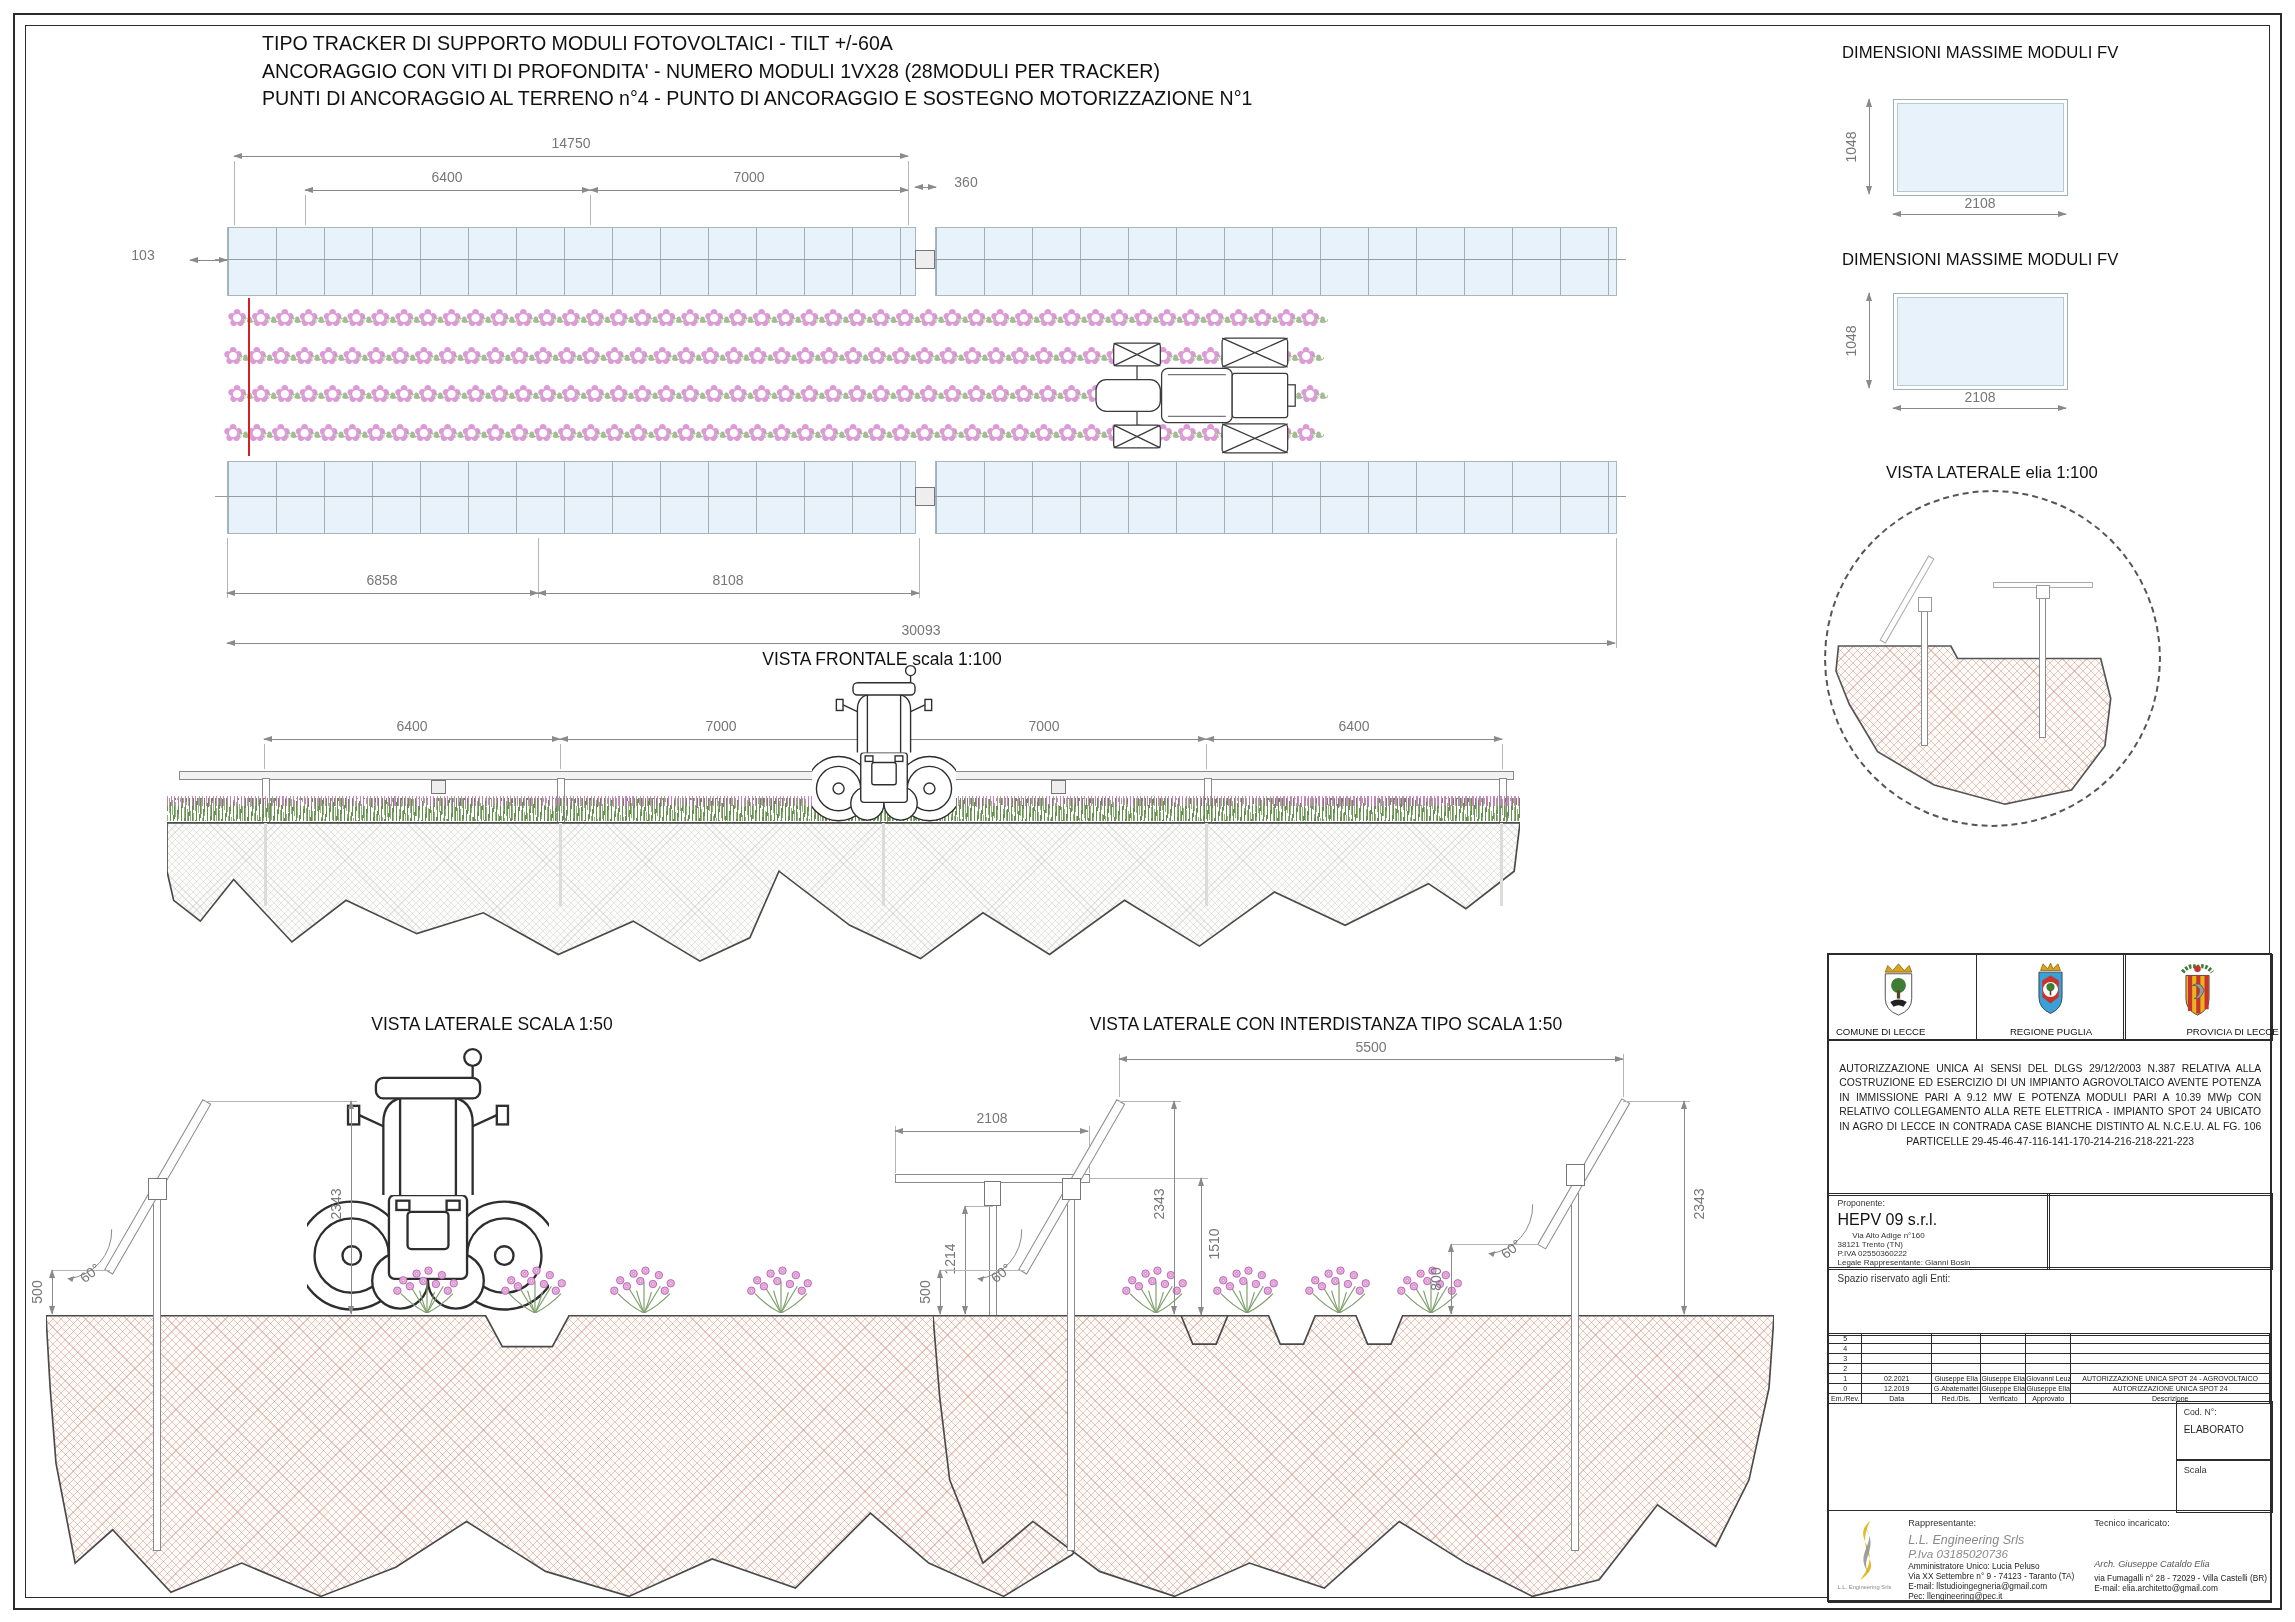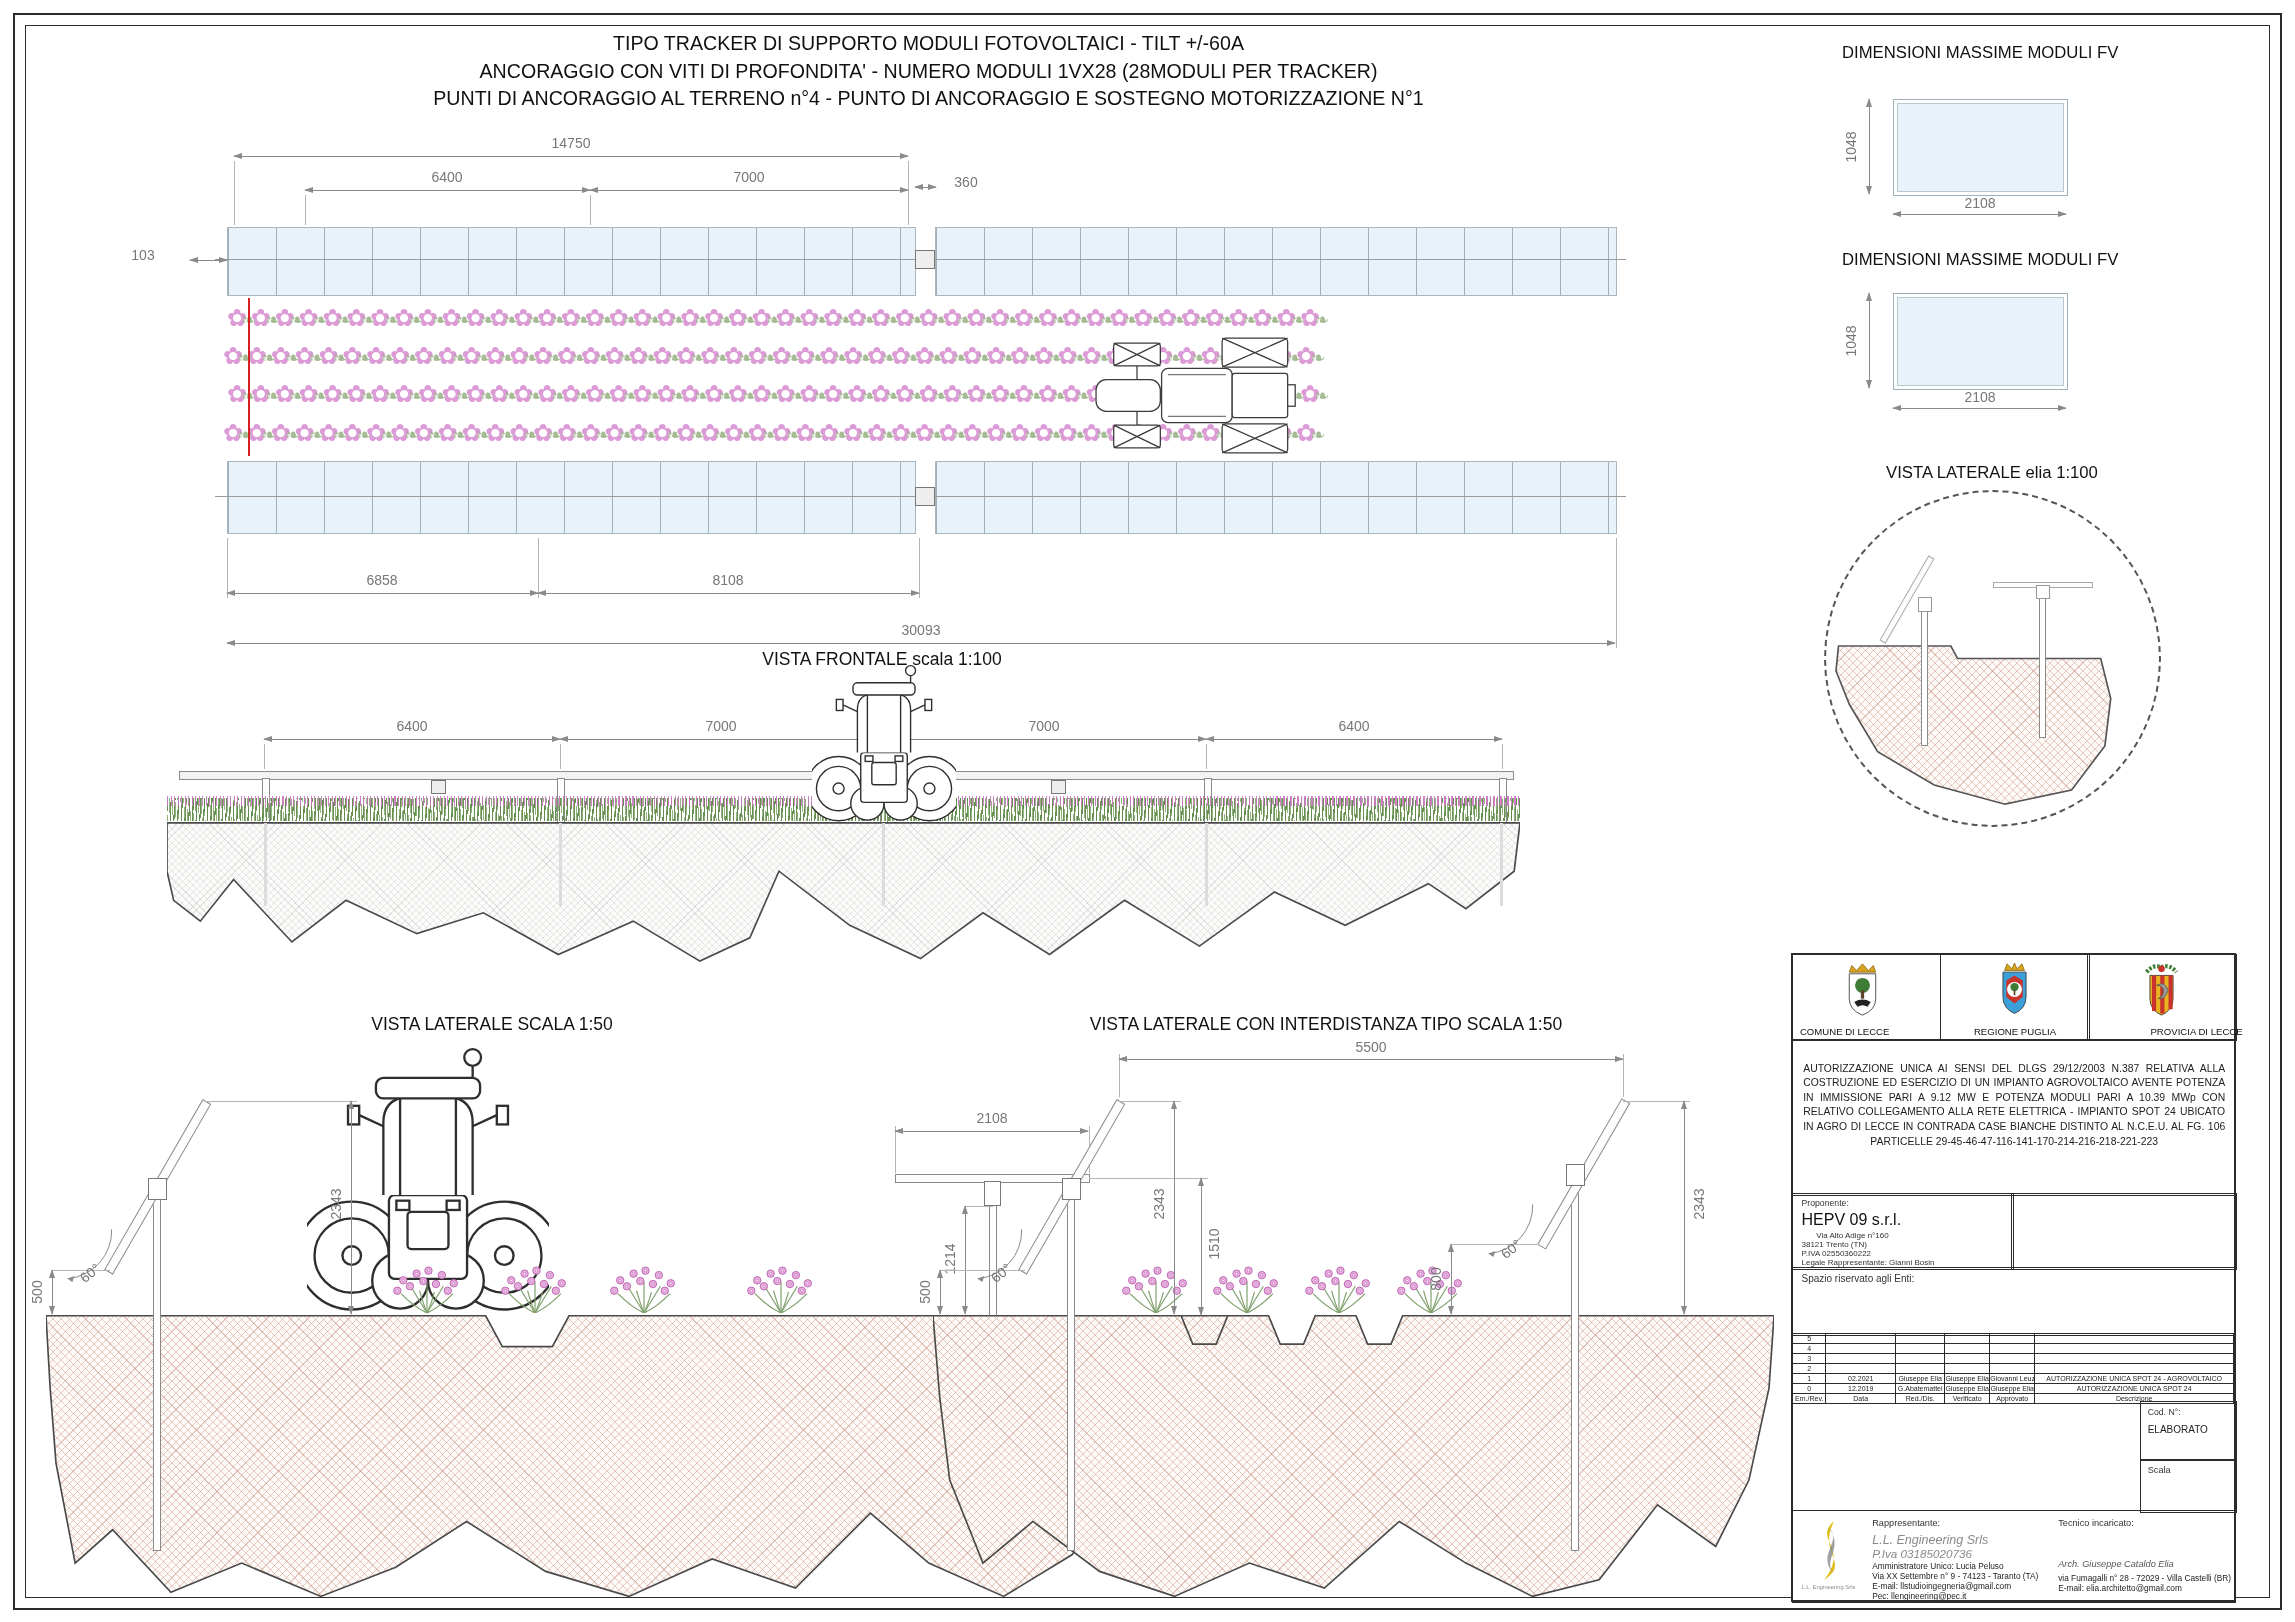--- a/index.html
+++ b/index.html
@@ -3,21 +3,21 @@
 <meta charset="utf-8">
 <style>
   html,body{margin:0;padding:0;background:#e8e8e8;}
   #canvas{position:relative;width:2295px;height:1623px;background:#ffffff;overflow:hidden;
           font-family:"Liberation Sans",sans-serif;color:#1a1a1a;}
   .abs{position:absolute;}
   
   .frame-outer{position:absolute;left:13.3px;top:13.3px;right:13.3px;bottom:13.3px;border:2.5px solid #2b2b2b;}
   .frame-inner{position:absolute;left:25px;top:25px;right:25px;bottom:25px;border:1.2px solid #2b2b2b;}
   
-  .maintitle{position:absolute;left:262px;top:30px;width:1333px;text-align:center;
+  .maintitle{position:absolute;left:262px;top:30px;width:1333px;text-align:left;
              font-size:19.6px;line-height:27.5px;color:#111;}
   .vtitle{position:absolute;transform:translateX(-50%);font-size:17.5px;color:#111;white-space:nowrap;}
   .stitle{position:absolute;font-size:16.7px;color:#111;white-space:nowrap;}
   
   .band{position:absolute;background:#e7f2fa;border:0.8px solid #a9b6be;}
   .band .mods{position:absolute;inset:0;
       background:repeating-linear-gradient(90deg,#9fb0ba 0 1.2px,rgba(0,0,0,0) 1.2px 48px);}
   
   .modbox{position:absolute;border:0.8px solid #9fb0ba;background:#fdfefe;}
   .modbox .inner{position:absolute;inset:3.3px;border:0.8px solid #b9c7cf;background:#e7f2fa;}
@@ -61,21 +61,21 @@
   
   .tube{position:absolute;background:#f2f2f2;border:0.8px solid #8a8a8a;}
   .post{position:absolute;width:5.8px;background:#fff;border:1.2px solid #8a8a8a;}
   .tpanel{position:absolute;background:#fdfdfd;border:1.2px solid #8a8a8a;}
   .clamp{position:absolute;background:#fff;border:1.2px solid #777;}
   .motor{position:absolute;background:#eee;border:1.2px solid #777;}
   .fcl{position:absolute;}
   
   .circle{position:absolute;border:2.1px dashed #555;border-radius:50%;overflow:hidden;}
   
-  .tblock{position:absolute;border:2.1px solid #2b2b2b;background:#fff;font-size:9.2px;}
+  .tblock{position:absolute;border:2.1px solid #2b2b2b;background:#fff;font-size:9.2px;margin-left:36px;}
   .cell{position:absolute;border:0.8px solid #2b2b2b;}
   .entlabel{position:absolute;bottom:3.3px;width:100%;text-align:left;padding-left:6.7px;
             font-size:9.6px;color:#111;}
   .auth{position:absolute;left:10px;right:10px;top:21.7px;font-size:10.4px;line-height:14.6px;
         text-align:justify;text-align-last:center;color:#222;}
   .small{font-size:8px;color:#333;}
   .revtable{border-collapse:collapse;width:100%;table-layout:fixed;}
   .revtable td{border:0.8px solid #2b2b2b;font-size:7px;color:#222;text-align:center;
                height:9px;padding:0;overflow:hidden;white-space:nowrap;}
   .gray-it{color:#8a8a8a;font-style:italic;}

